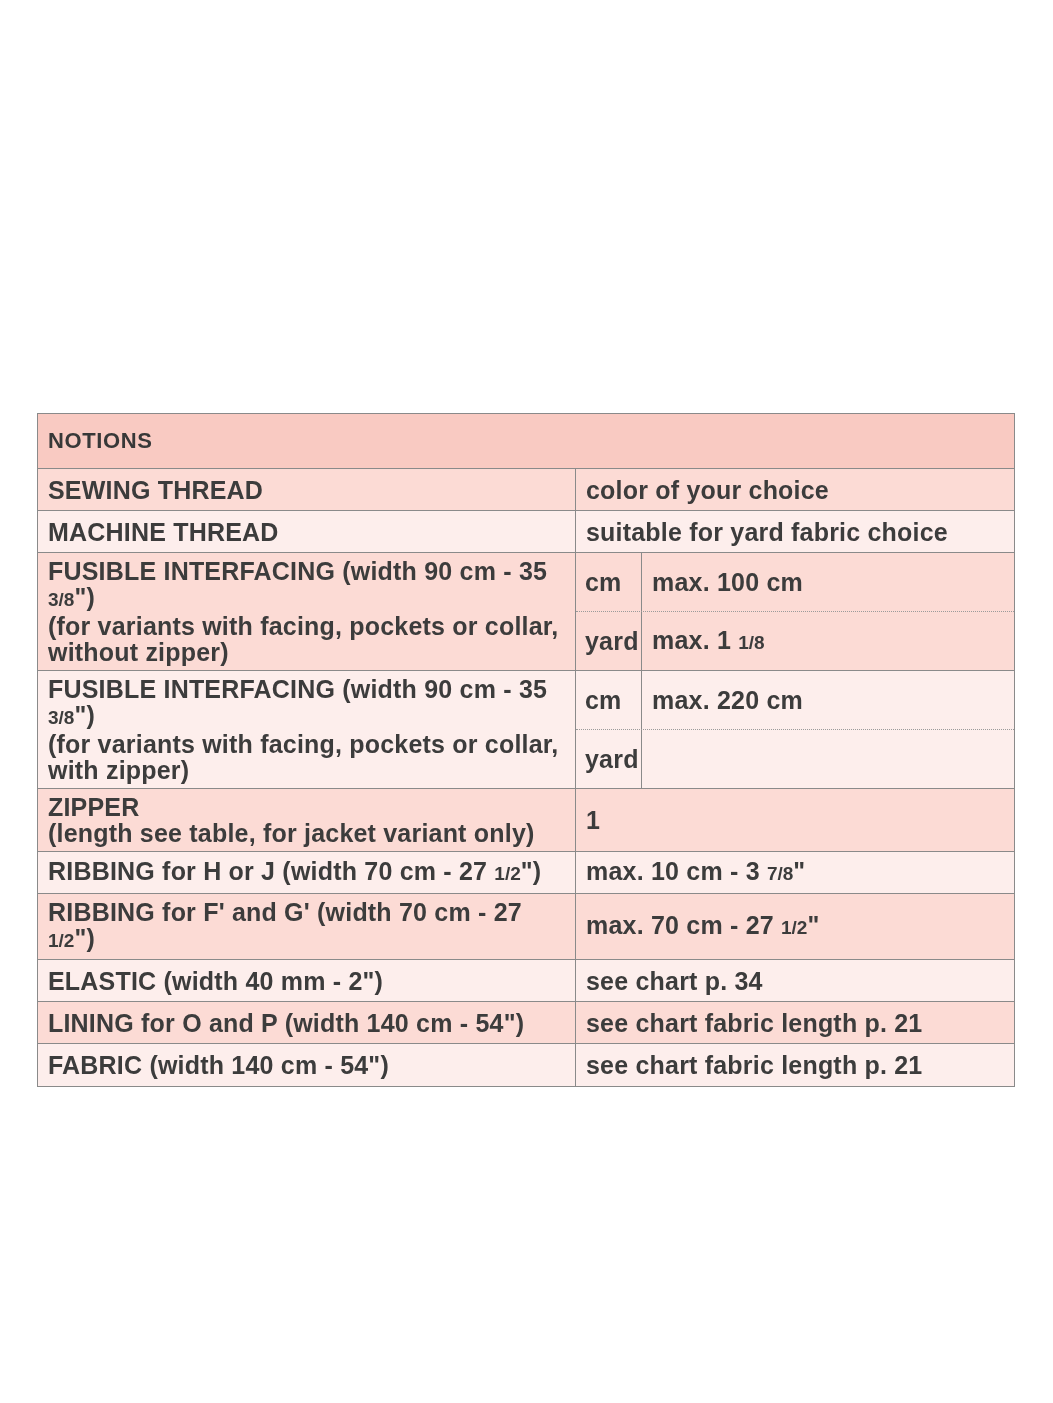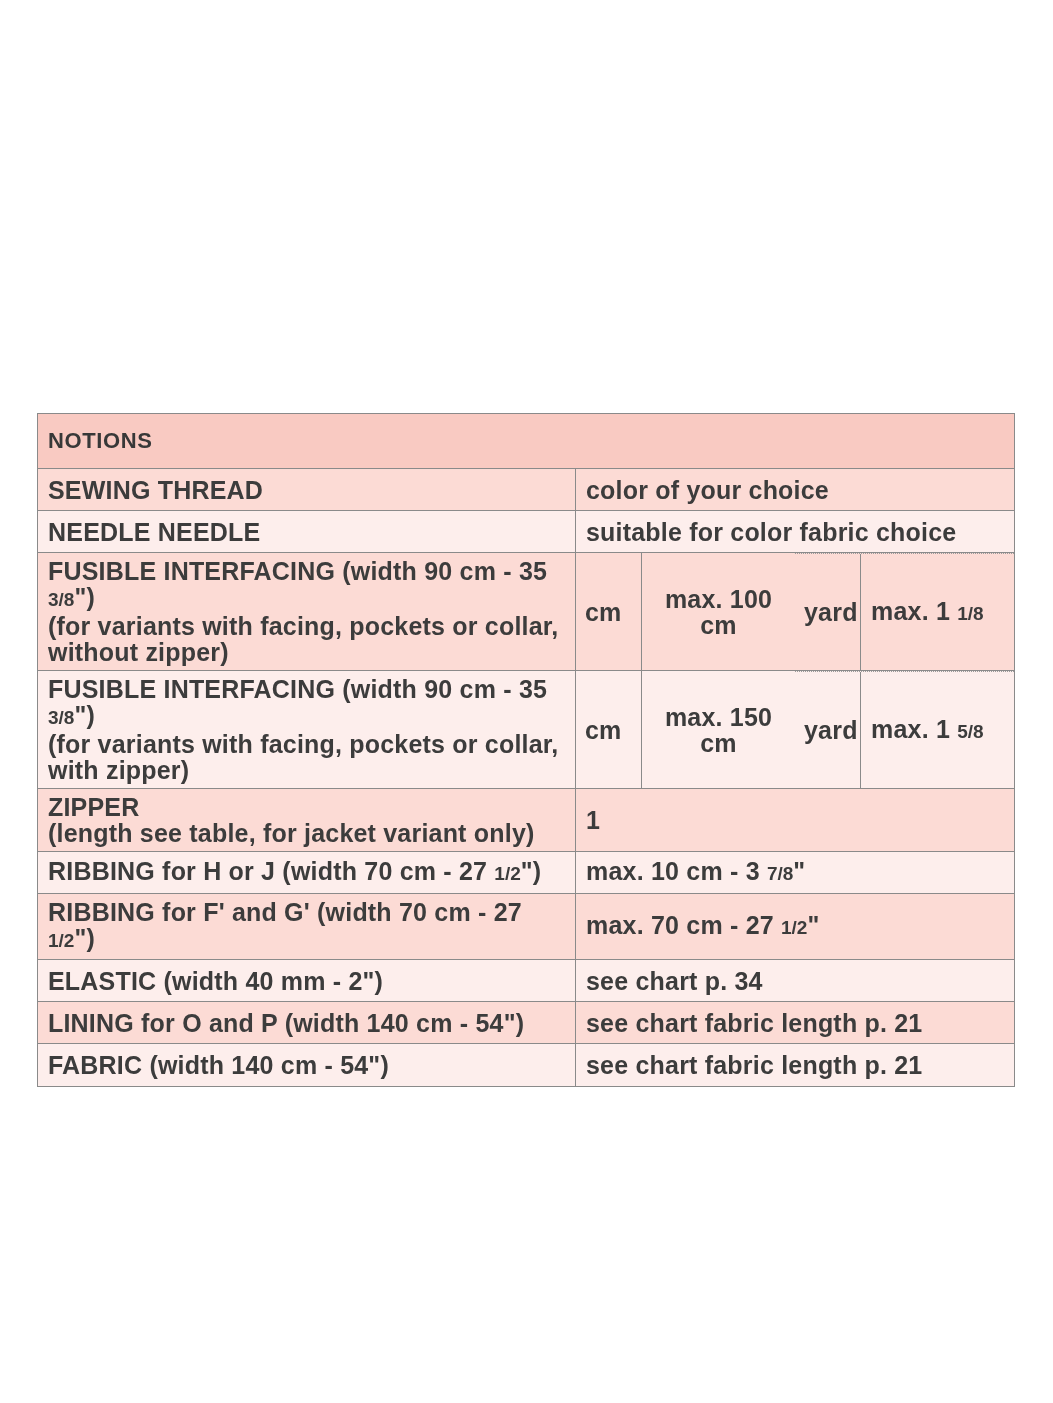--- a/index.html
+++ b/index.html
@@ -33,21 +33,21 @@
     display: flex; align-items: center;
     font-size: 25px; font-weight: 700; line-height: 26px;
     letter-spacing: 0.2px;
   }
   .label-cell {
     width: 538px; flex: 0 0 538px;
     padding: 5px 10px;
     border-right: 1px solid var(--border, #8a8a8a);
   }
   .value-cell { flex: 1; padding: 5px 10px; }
-  .unit-block { flex: 1; display: flex; flex-direction: row; }
+  .unit-block { flex: 1; display: flex; flex-direction: column; }
   .subrow { flex: 1; display: flex; align-items: stretch; min-height: 42px; }
   .subrow + .subrow { border-top: 1px dotted var(--divider-dotted, #9b9b9b); }
   .unit-cell {
     width: 66px; flex: 0 0 66px;
     padding: 5px 0 5px 9px;
     border-right: 1px solid var(--border, #8a8a8a);
   }
   .sub-value-cell { flex: 1; padding: 5px 10px; text-align: center; }
   .frac { font-size: 0.76em; letter-spacing: 0; }
 </style>
@@ -64,24 +64,24 @@
     <div class="cell label-cell">
             <span>SEWING THREAD</span>
           </div>
     <div class="cell value-cell">
             <span>color of your choice</span>
           </div>
   </div>
 
   <div class="row shade-light">
     <div class="cell label-cell">
-            <span>NEEDLE NEEDLE</span>
+            <span>MACHINE THREAD</span>
           </div>
     <div class="cell value-cell">
-            <span>suitable for color fabric choice</span>
+            <span>suitable for yard fabric choice</span>
           </div>
   </div>
 
   <div class="row shade-medium">
     <div class="cell label-cell">
             <span>FUSIBLE INTERFACING (width 90 cm - 35 <span class="frac">3/8</span>")<br>(for variants with facing, pockets or collar,<br>without zipper)</span>
           </div>
     <div class="unit-block">
       <div class="subrow">
         <div class="cell unit-cell">
@@ -105,29 +105,26 @@
   <div class="row shade-light">
     <div class="cell label-cell">
             <span>FUSIBLE INTERFACING (width 90 cm - 35 <span class="frac">3/8</span>")<br>(for variants with facing, pockets or collar,<br>with zipper)</span>
           </div>
     <div class="unit-block">
       <div class="subrow">
         <div class="cell unit-cell">
                 <span>cm</span>
               </div>
         <div class="cell sub-value-cell">
-                <span>max. 150 cm</span>
+                <span>max. 220 cm</span>
               </div>
       </div>
       <div class="subrow">
         <div class="cell unit-cell">
                 <span>yard</span>
-              </div>
-        <div class="cell sub-value-cell">
-                <span>max. 1 <span class="frac">5/8</span></span>
               </div>
       </div>
     </div>
   </div>
 
   <div class="row shade-medium">
     <div class="cell label-cell">
             <span>ZIPPER<br>(length see table, for jacket variant only)</span>
           </div>
     <div class="cell value-cell">

